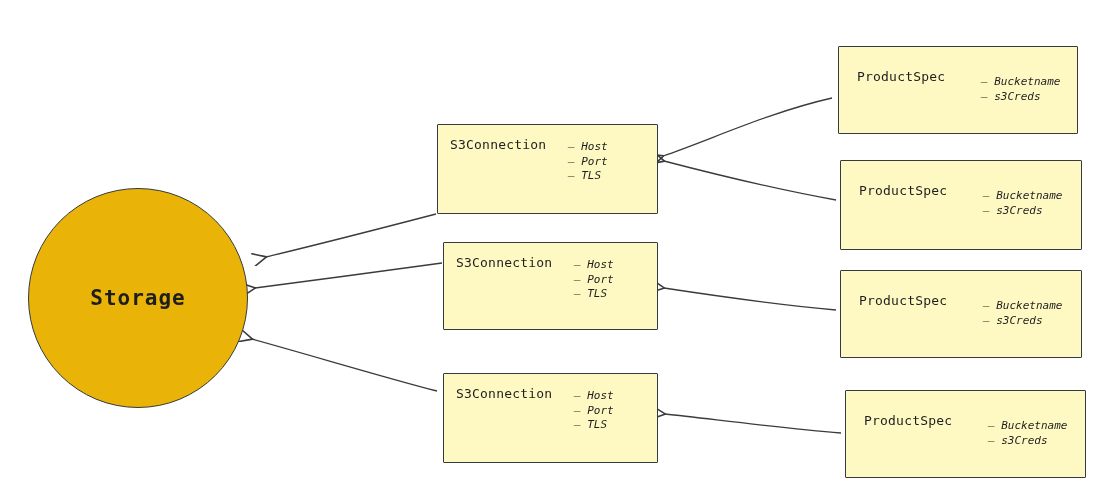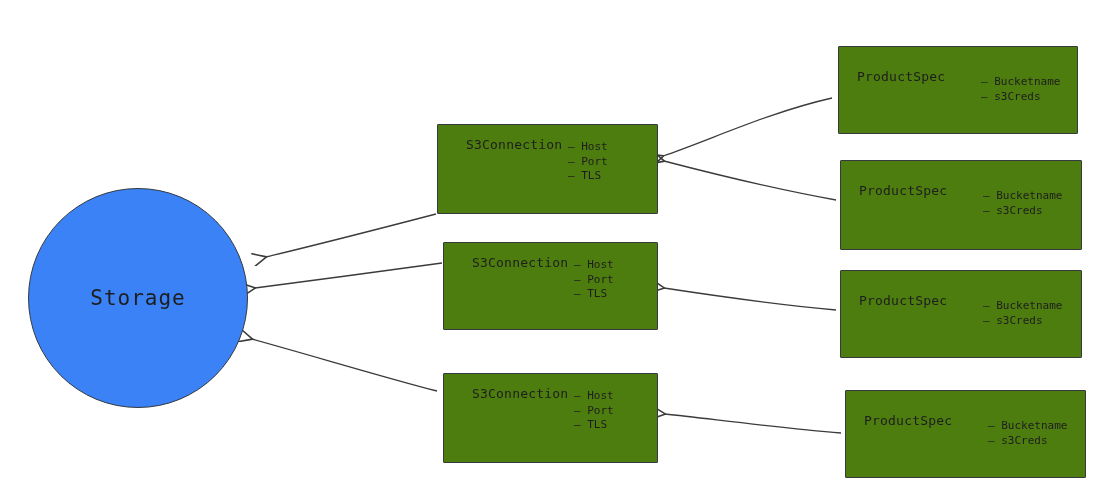--- a/index.html
+++ b/index.html
@@ -22,56 +22,58 @@
     left: 0;
     top: 0;
     width: 1119px;
     height: 493px;
     pointer-events: none;
   }
   .node-box {
     position: absolute;
     box-sizing: border-box;
     border: 1.4px solid #343a40;
-    background: #4d7c0f;
+    background: #fef9c3;
     border-radius: 1px;
   }
   .node-title {
     position: absolute;
-    left: 28px;
+    left: 12px;
     top: 12px;
     font-size: 13px;
     color: #1e1e1e;
     letter-spacing: 0.2px;
     white-space: nowrap;
   }
   .node-fields {
     position: absolute;
     font-size: 11px;
     color: #1e1e1e;
     line-height: 14.5px;
     white-space: nowrap;
   }
   .node-fields div {
     white-space: nowrap;
+    font-style: italic;
   }
   .s3-fields {
     left: 130px;
     top: 15px;
   }
   .ps-fields {
     left: 142px;
     top: 18px;
   }
   .circle-node {
     position: absolute;
     box-sizing: border-box;
     border: 1.4px solid #343a40;
     border-radius: 50%;
-    background: #3b82f6;
+    background: #eab308;
+    font-weight: bold;
   }
   .circle-label {
     position: absolute;
     width: 100%;
     text-align: center;
     font-size: 21px;
     color: #1e1e1e;
     letter-spacing: 1px;
     top: 50%;
     transform: translateY(-50%);

